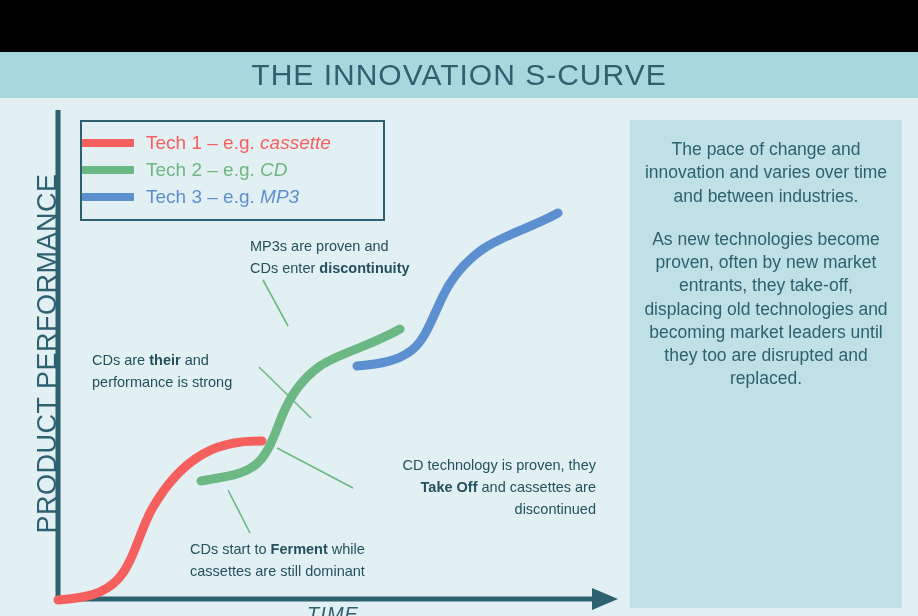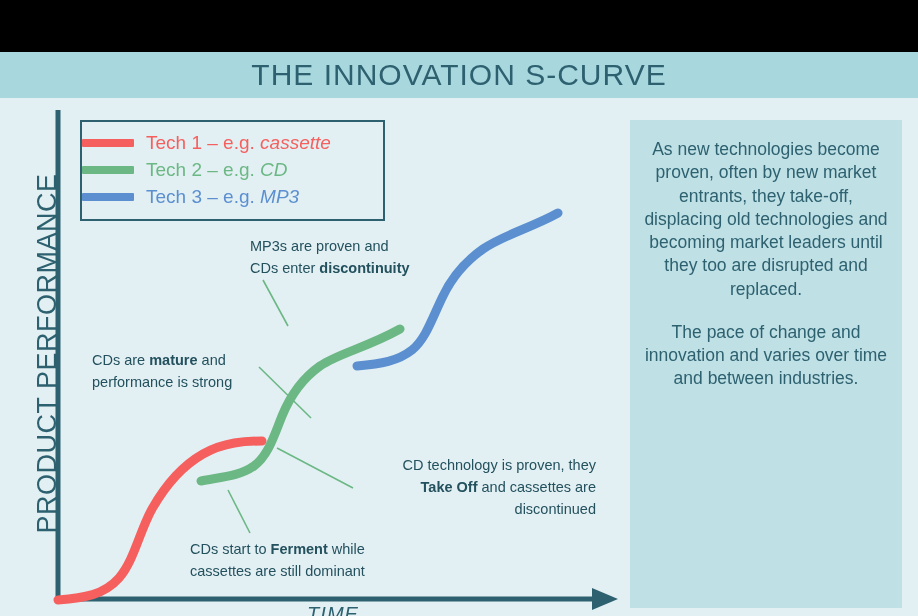--- a/index.html
+++ b/index.html
@@ -195,34 +195,34 @@
         <span class="legend-text" style="color:#5b8fd0"><span>Tech 3 – e.g. </span><span class="em">MP3</span></span>
       </div>
     </div>
 
     <div class="annot" id="annot-mp3">
       <span>MP3s are proven and</span><br>
       <span>CDs enter </span><b>discontinuity</b>
     </div>
 
     <div class="annot" id="annot-mature">
-      <span>CDs are </span><b>mature</b><span> and</span><br>
+      <span>CDs are </span><b>their</b><span> and</span><br>
       <span>performance is strong</span>
     </div>
 
     <div class="annot" id="annot-takeoff">
       <span>CD technology is proven, they</span><br>
       <b>Take Off</b><span> and cassettes are</span><br>
       <span>discontinued</span>
     </div>
 
     <div class="annot" id="annot-ferment">
       <span>CDs start to </span><b>Ferment</b><span> while</span><br>
       <span>cassettes are still dominant</span>
     </div>
 
     <div id="side-panel">
+      <p class="side-para">The pace of change and innovation and varies over time and between industries.</p>
       <p class="side-para">As new technologies become proven, often by new market entrants, they take-off, displacing old technologies and becoming market leaders until they too are disrupted and replaced.</p>
-      <p class="side-para">The pace of change and innovation and varies over time and between industries.</p>
     </div>
 
   </div>
 </div>
 
 </body></html>

